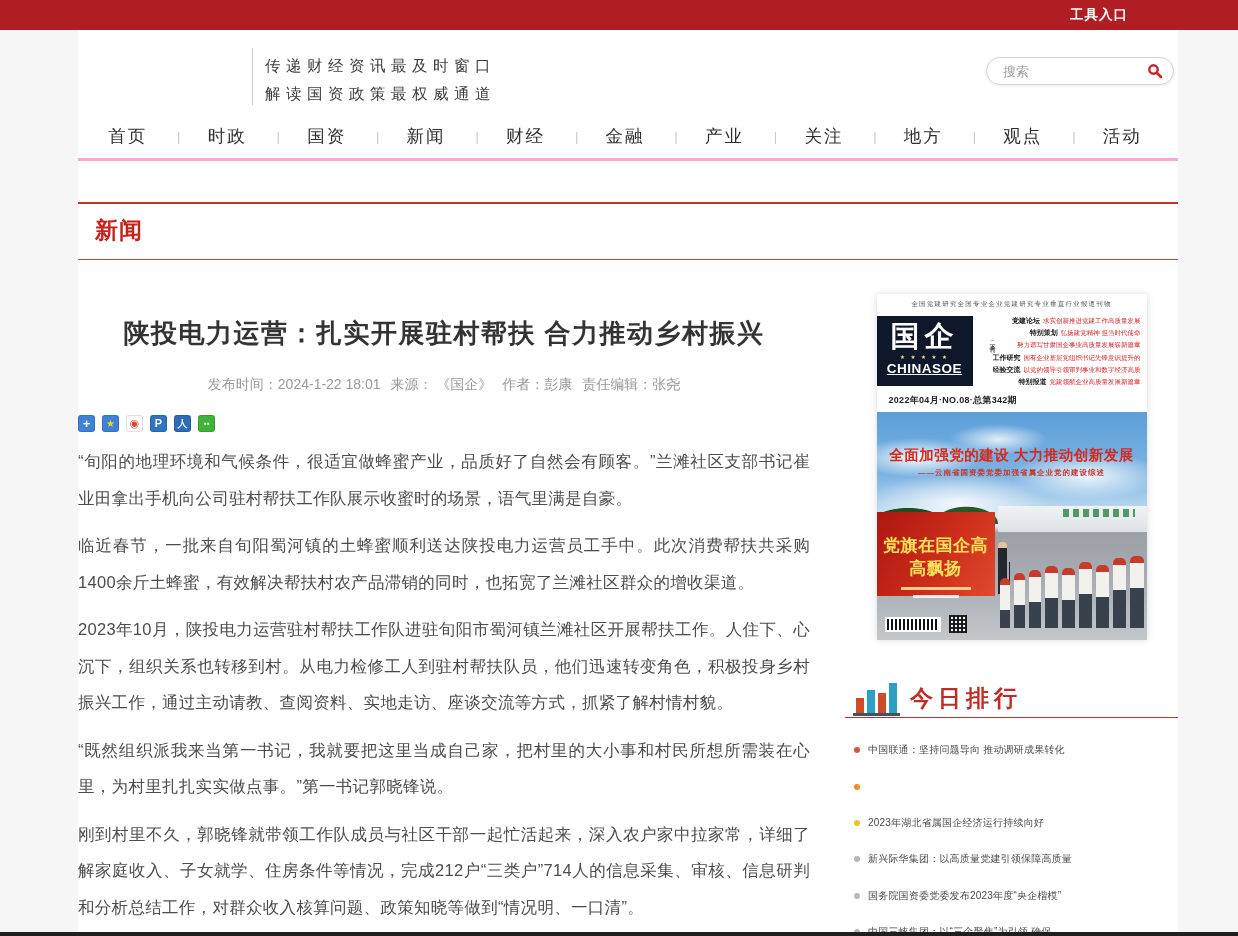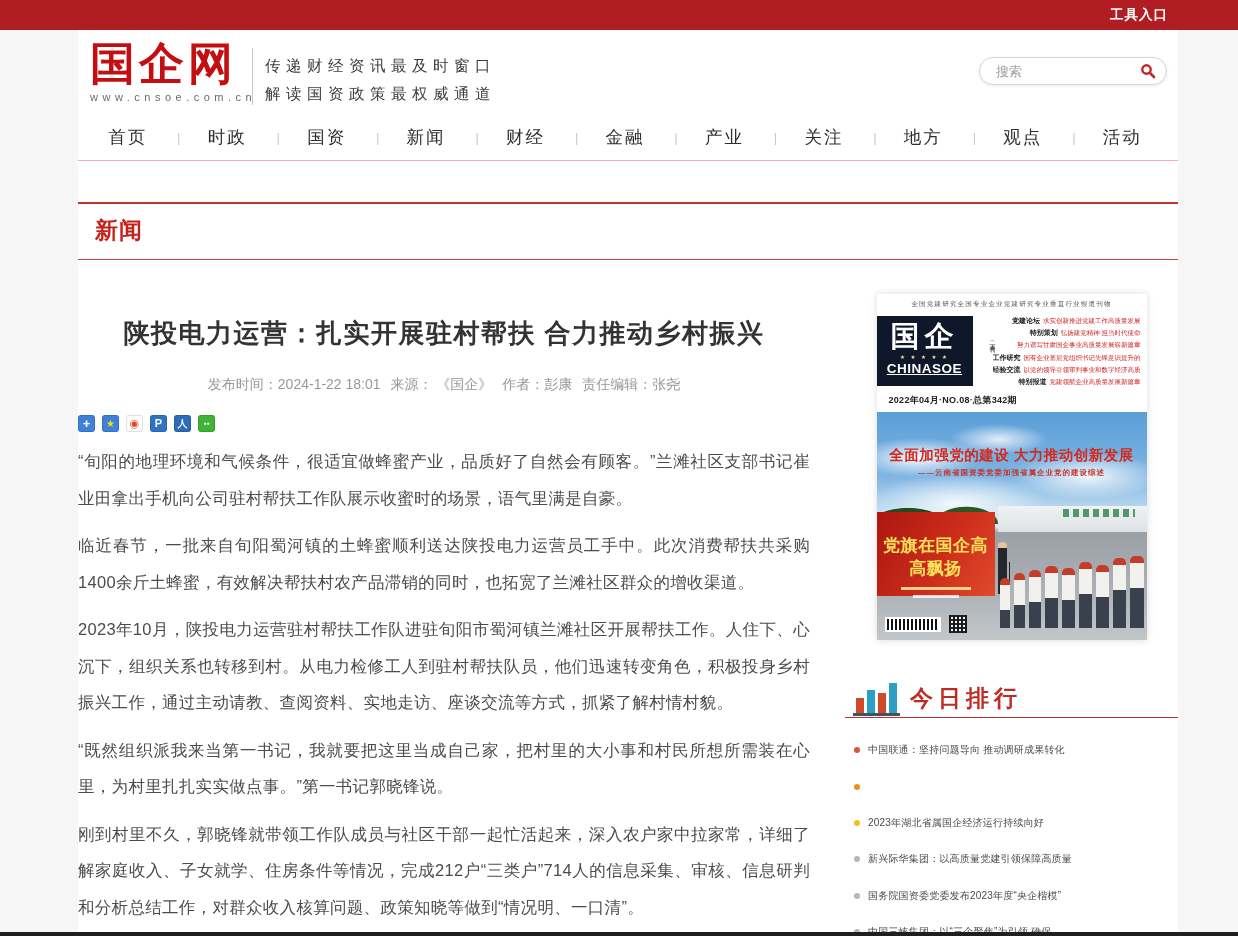--- a/index.html
+++ b/index.html
@@ -3,38 +3,38 @@
 <meta charset="utf-8">
 <style>
   * { box-sizing: border-box; }
   html,body { margin:0; padding:0; }
   body {
     width:1238px; height:936px; overflow:hidden; position:relative;
     background:#f6f6f6;
     font-family:"Liberation Sans","DejaVu Sans",sans-serif;
   }
   
-  .topbar { height:30px; background:#b01e23; display:flex; justify-content:flex-end; align-items:center; padding-right:70px; }
+  .topbar { height:30px; background:#b01e23; display:flex; justify-content:flex-end; align-items:center; padding-right:110px; }
   .tools { color:#fff; font-size:13.5px; font-weight:bold; letter-spacing:1px; cursor:pointer; }
   
   .container { width:1100px; margin-left:78px; background:#fff; height:906px; position:relative; }
   
   .site-header { height:84px; position:relative; }
   .logo-block { position:absolute; left:12px; top:8px; }
   .logo-text { font-family:"Liberation Serif","DejaVu Serif",serif; font-weight:900; font-size:45px; line-height:52px; color:#c40f12; letter-spacing:4px; }
   .logo-url { font-size:11px; color:#6b6b6b; letter-spacing:4.5px; margin-top:1px; }
   .v-divider { position:absolute; left:174px; top:18px; height:57px; width:1px; background:#c9c9c9; }
   .slogans { position:absolute; left:187px; top:22px; font-size:15.5px; color:#3e3e3e; letter-spacing:5.5px; line-height:28px; }
-  .searchbox { position:absolute; right:11px; top:27px; width:188px; height:28px; border:1px solid #d6d6d6; border-radius:15px;
+  .searchbox { position:absolute; right:4px; top:27px; width:188px; height:28px; border:1px solid #d6d6d6; border-radius:15px;
     background:#fff; display:flex; align-items:center; padding:0 10px 0 14px; box-shadow:0 1px 3px rgba(0,0,0,.09); }
   .searchbox input { border:none; outline:none; background:transparent; flex:1; font-size:13px; color:#333; min-width:0; font-family:inherit; }
   .searchbox input::placeholder { color:#9a9a9a; }
   .search-btn { flex:none; width:16px; height:16px; cursor:pointer; }
   
-  .mainnav { height:47px; border-bottom:1px solid #f9a8d4; }
+  .mainnav { height:47px; border-bottom:3px solid #f9a8d4; }
   .nav-ul { list-style:none; margin:0; padding:0 6px 0 0; display:flex; height:100%; }
   .nav-li { flex:1; position:relative; display:flex; align-items:center; justify-content:center; cursor:pointer; }
   .nav-a { font-size:17.5px; color:#2e2e2e; letter-spacing:2px; }
   .sep { position:absolute; right:-3px; top:50%; transform:translateY(-50%); color:#c9c9c9; font-size:13px; }
   .nav-li:last-child .sep { display:none; }
   
   .section-head { margin-top:41px; border-top:2px solid #c0362c; border-bottom:1px solid #c7453b; padding:11px 0 13px 17px; }
   .section-title { margin:0; font-size:23px; font-weight:bold; color:#c5201a; letter-spacing:1px; }
   
   .main { display:flex; }
@@ -111,24 +111,20 @@
 </head>
 <body>
 
 <div class="topbar">
   <span class="tools">工具入口</span>
 </div>
 
 <div class="container">
 
   <header class="site-header">
-    <div class="logo-block">
-      <div class="logo-text">国企网</div>
-      <div class="logo-url">www.cnsoe.com.cn</div>
-    </div>
     <div class="v-divider"></div>
     <div class="slogans">
       <div>传递财经资讯最及时窗口</div>
       <div>解读国资政策最权威通道</div>
     </div>
     <div class="searchbox">
       <input type="text" placeholder="搜索" style="">
       <svg class="search-btn" viewBox="0 0 16 16">
         <circle cx="6.5" cy="6.5" r="4.2" fill="none" stroke="#c1272d" stroke-width="2.4"></circle>
         <line x1="10" y1="10" x2="14" y2="14" stroke="#c1272d" stroke-width="2.6" stroke-linecap="round"></line>

